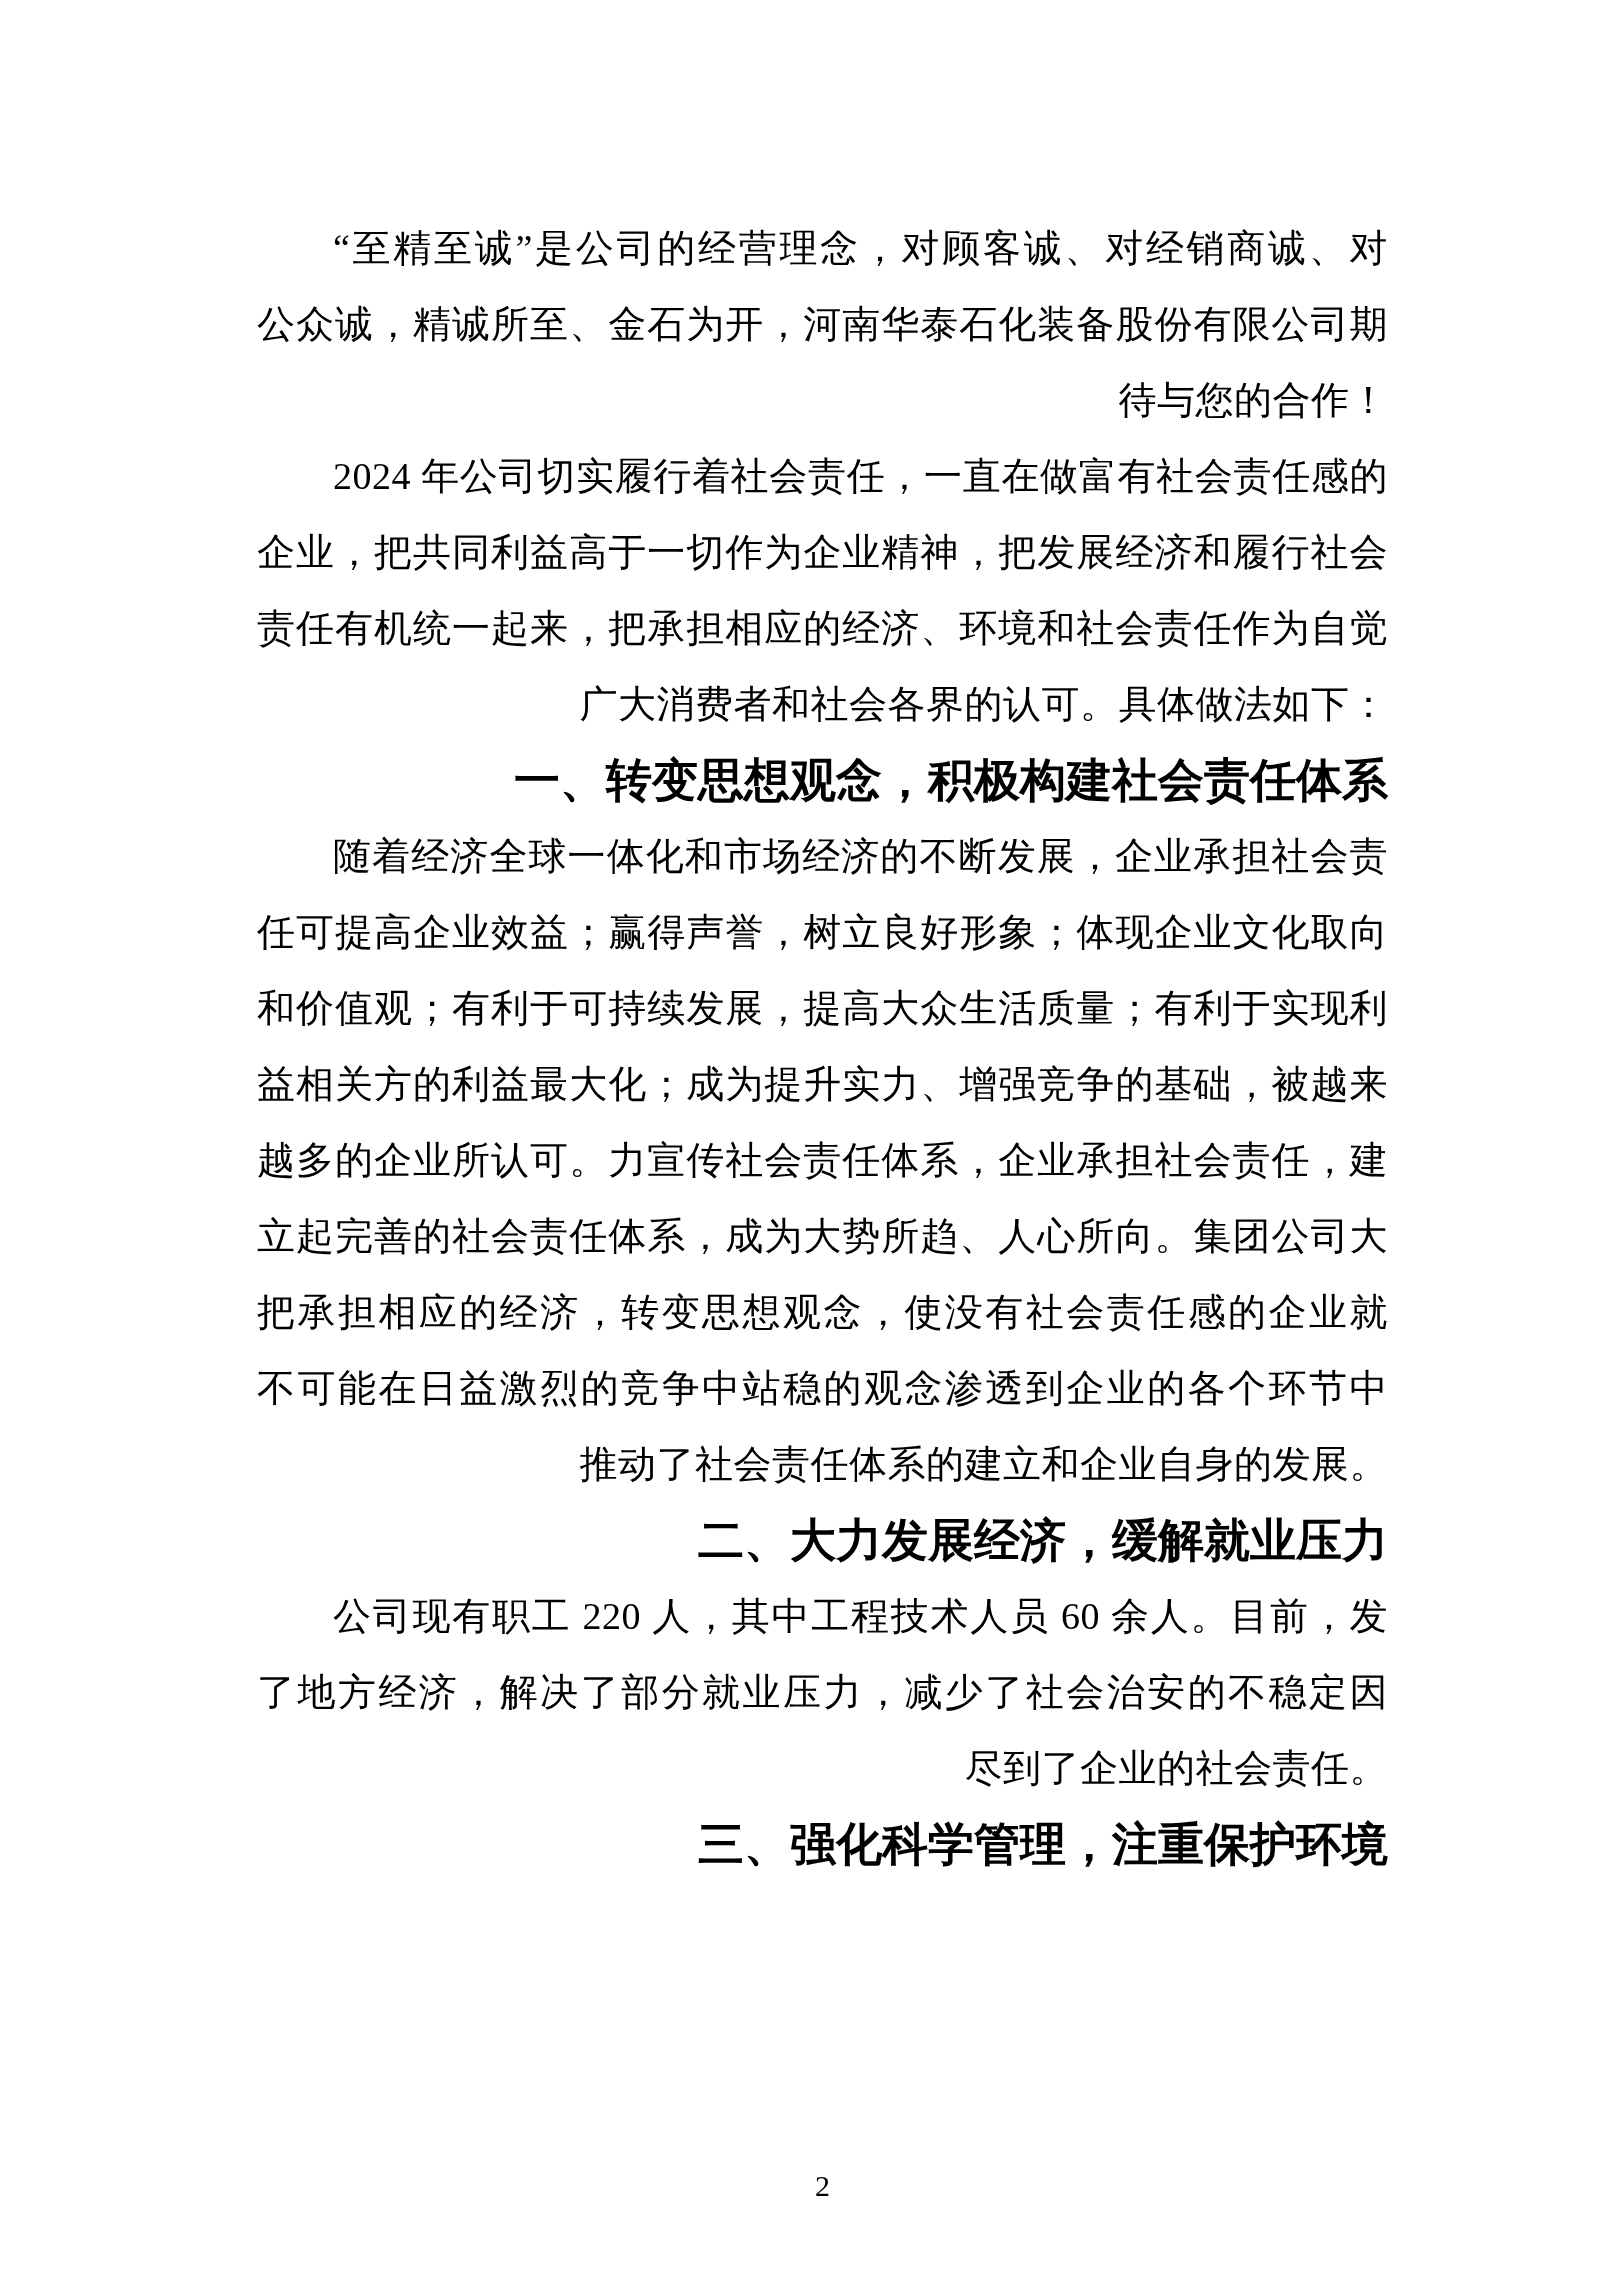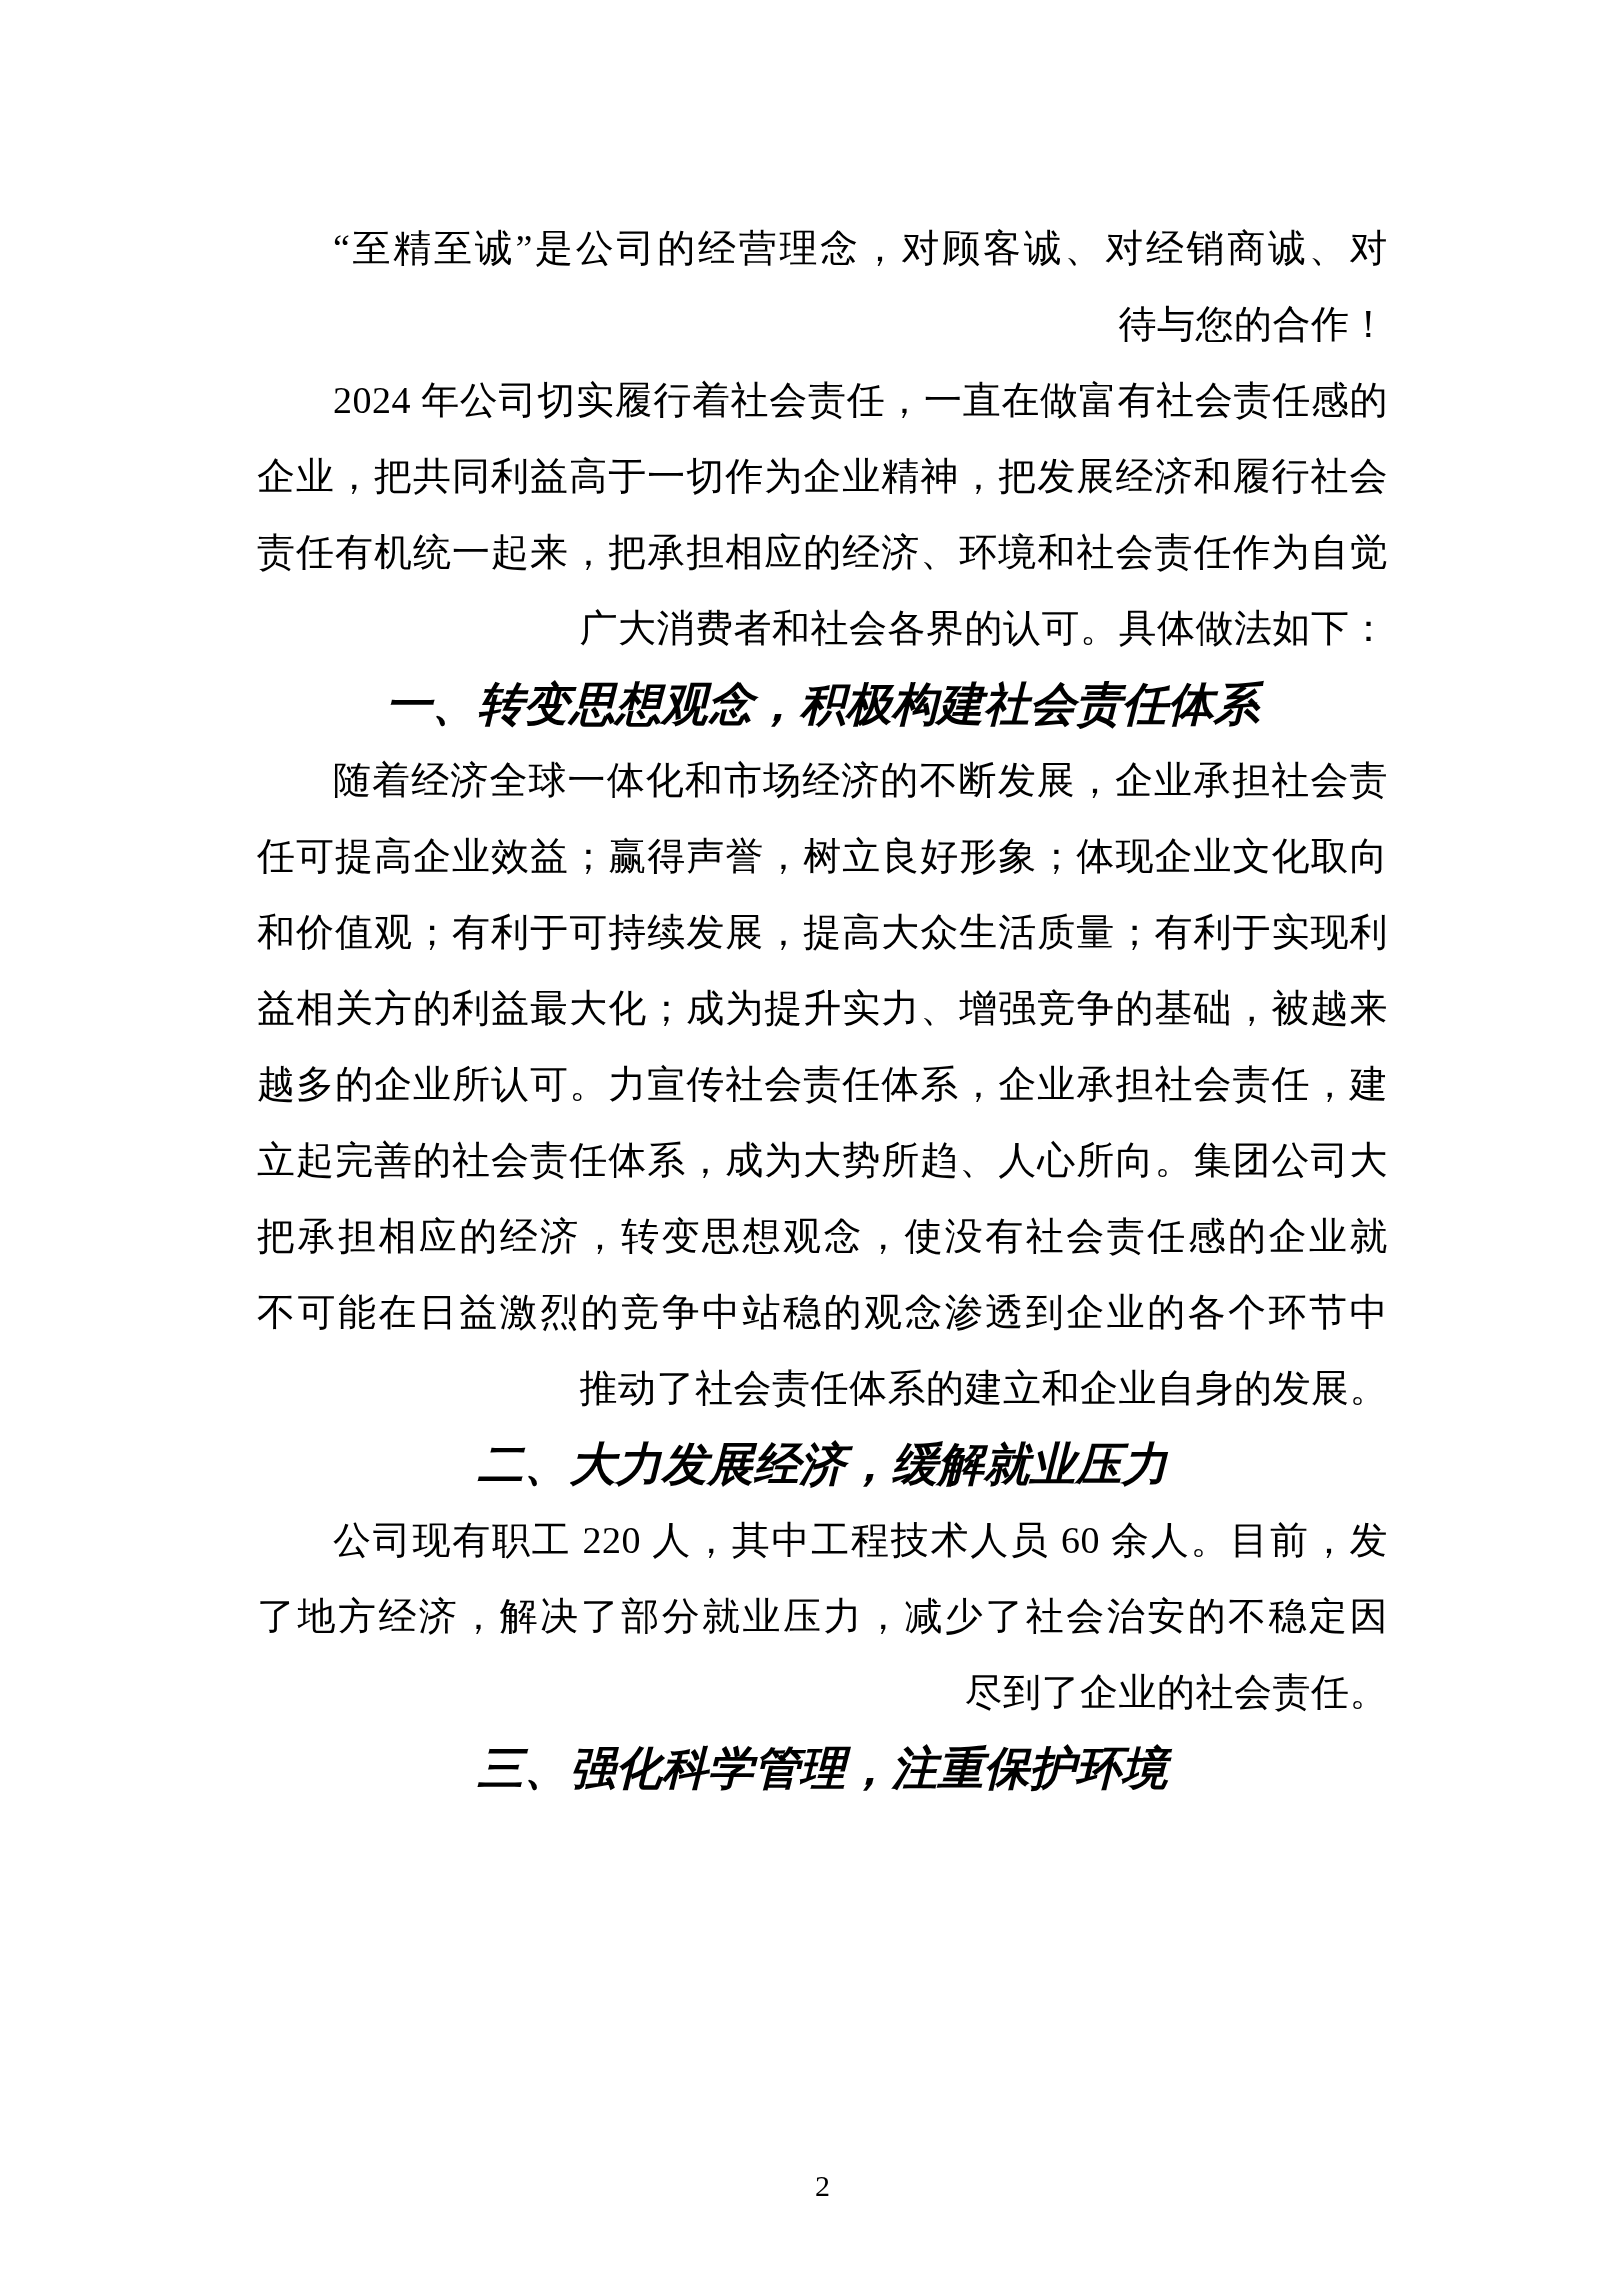--- a/index.html
+++ b/index.html
@@ -41,24 +41,23 @@
   .line.last {
     text-align: right;
     text-align-last: auto;
   }
   .heading {
     font-family: "Liberation Sans", sans-serif;
     font-weight: bold;
     font-size: 46px;
     line-height: 76px;
     height: 76px;
-    text-align: center;
+    text-align: right;
     white-space: nowrap;
     overflow: hidden;
-    font-style: italic;
   }
   .footer {
     position: absolute;
     left: 0;
     top: 2161px;
     width: 1621px;
     text-align: center;
   }
   .pagenum {
     font-family: "Liberation Serif", serif;
@@ -67,20 +66,21 @@
     color: #000000;
   }
 </style>
 </head>
 <body>
 
 <div class="page">
   <div class="text-body" id="doc-content">
       <div class="paragraph">
         <div class="line first">“至精至诚”是公司的经营理念，对顾客诚、对经销商诚、对</div>
+        <div class="line">公众诚，精诚所至、金石为开，河南华泰石化装备股份有限公司期</div>
         <div class="line last">待与您的合作！</div>
       </div>
       <div class="paragraph">
         <div class="line first">2024 年公司切实履行着社会责任，一直在做富有社会责任感的</div>
         <div class="line">企业，把共同利益高于一切作为企业精神，把发展经济和履行社会</div>
         <div class="line">责任有机统一起来，把承担相应的经济、环境和社会责任作为自觉</div>
         <div class="line last">广大消费者和社会各界的认可。具体做法如下：</div>
       </div>
       <div class="heading">一、转变思想观念，积极构建社会责任体系</div>
       <div class="paragraph">

